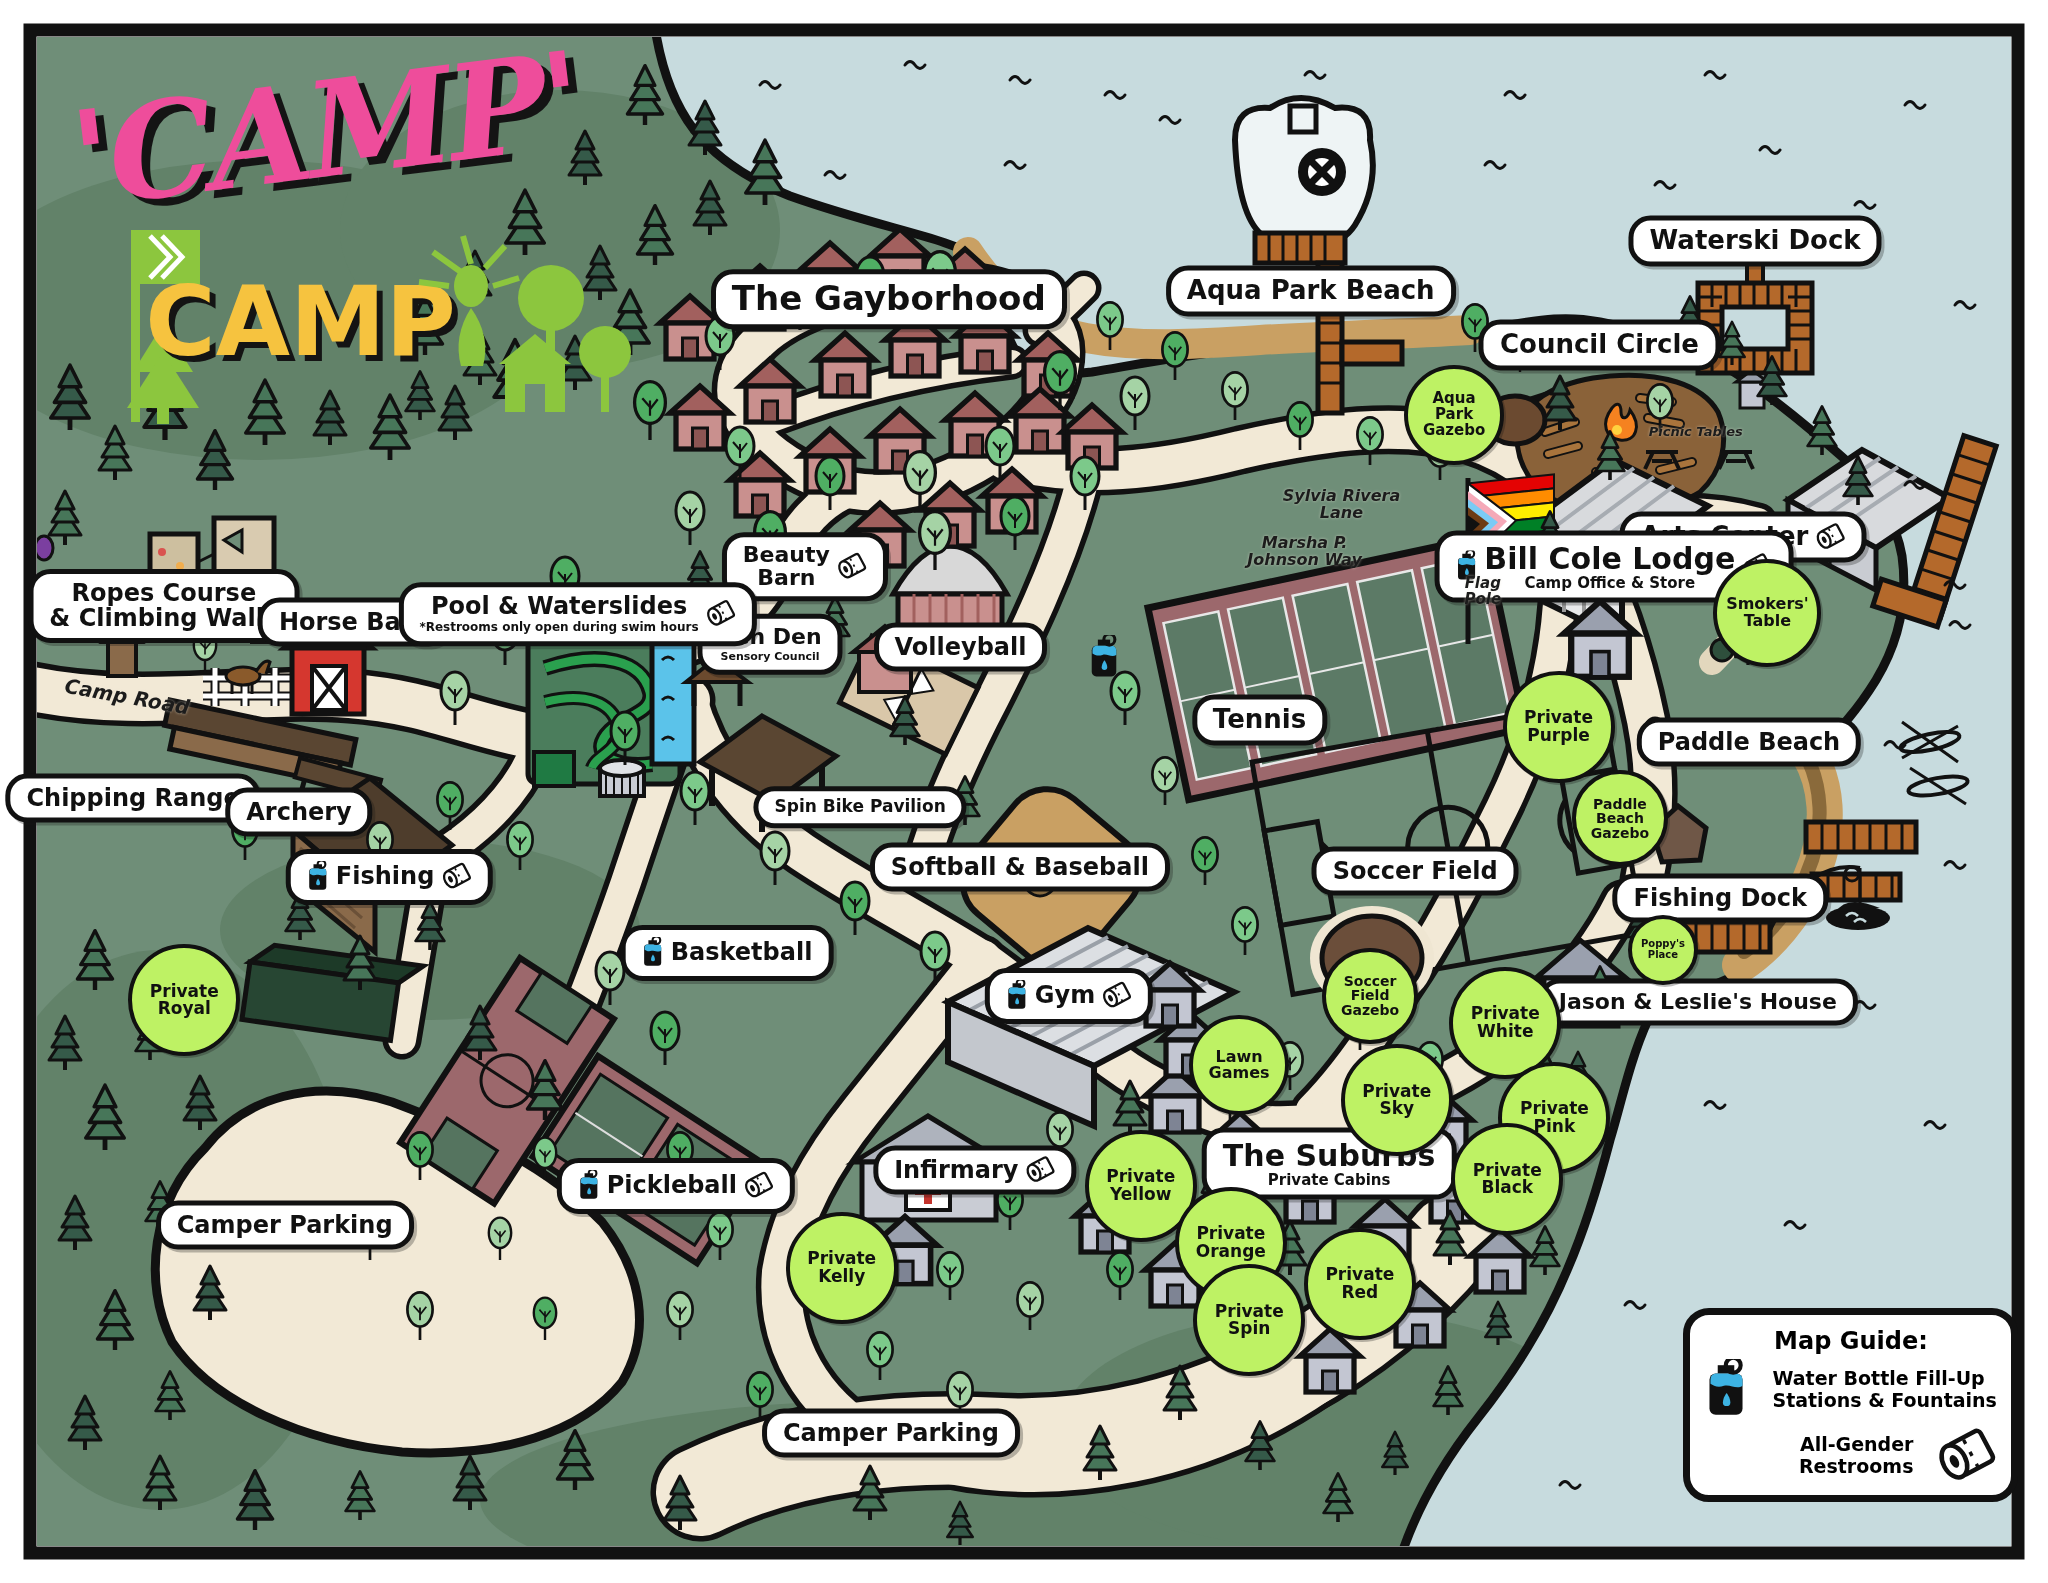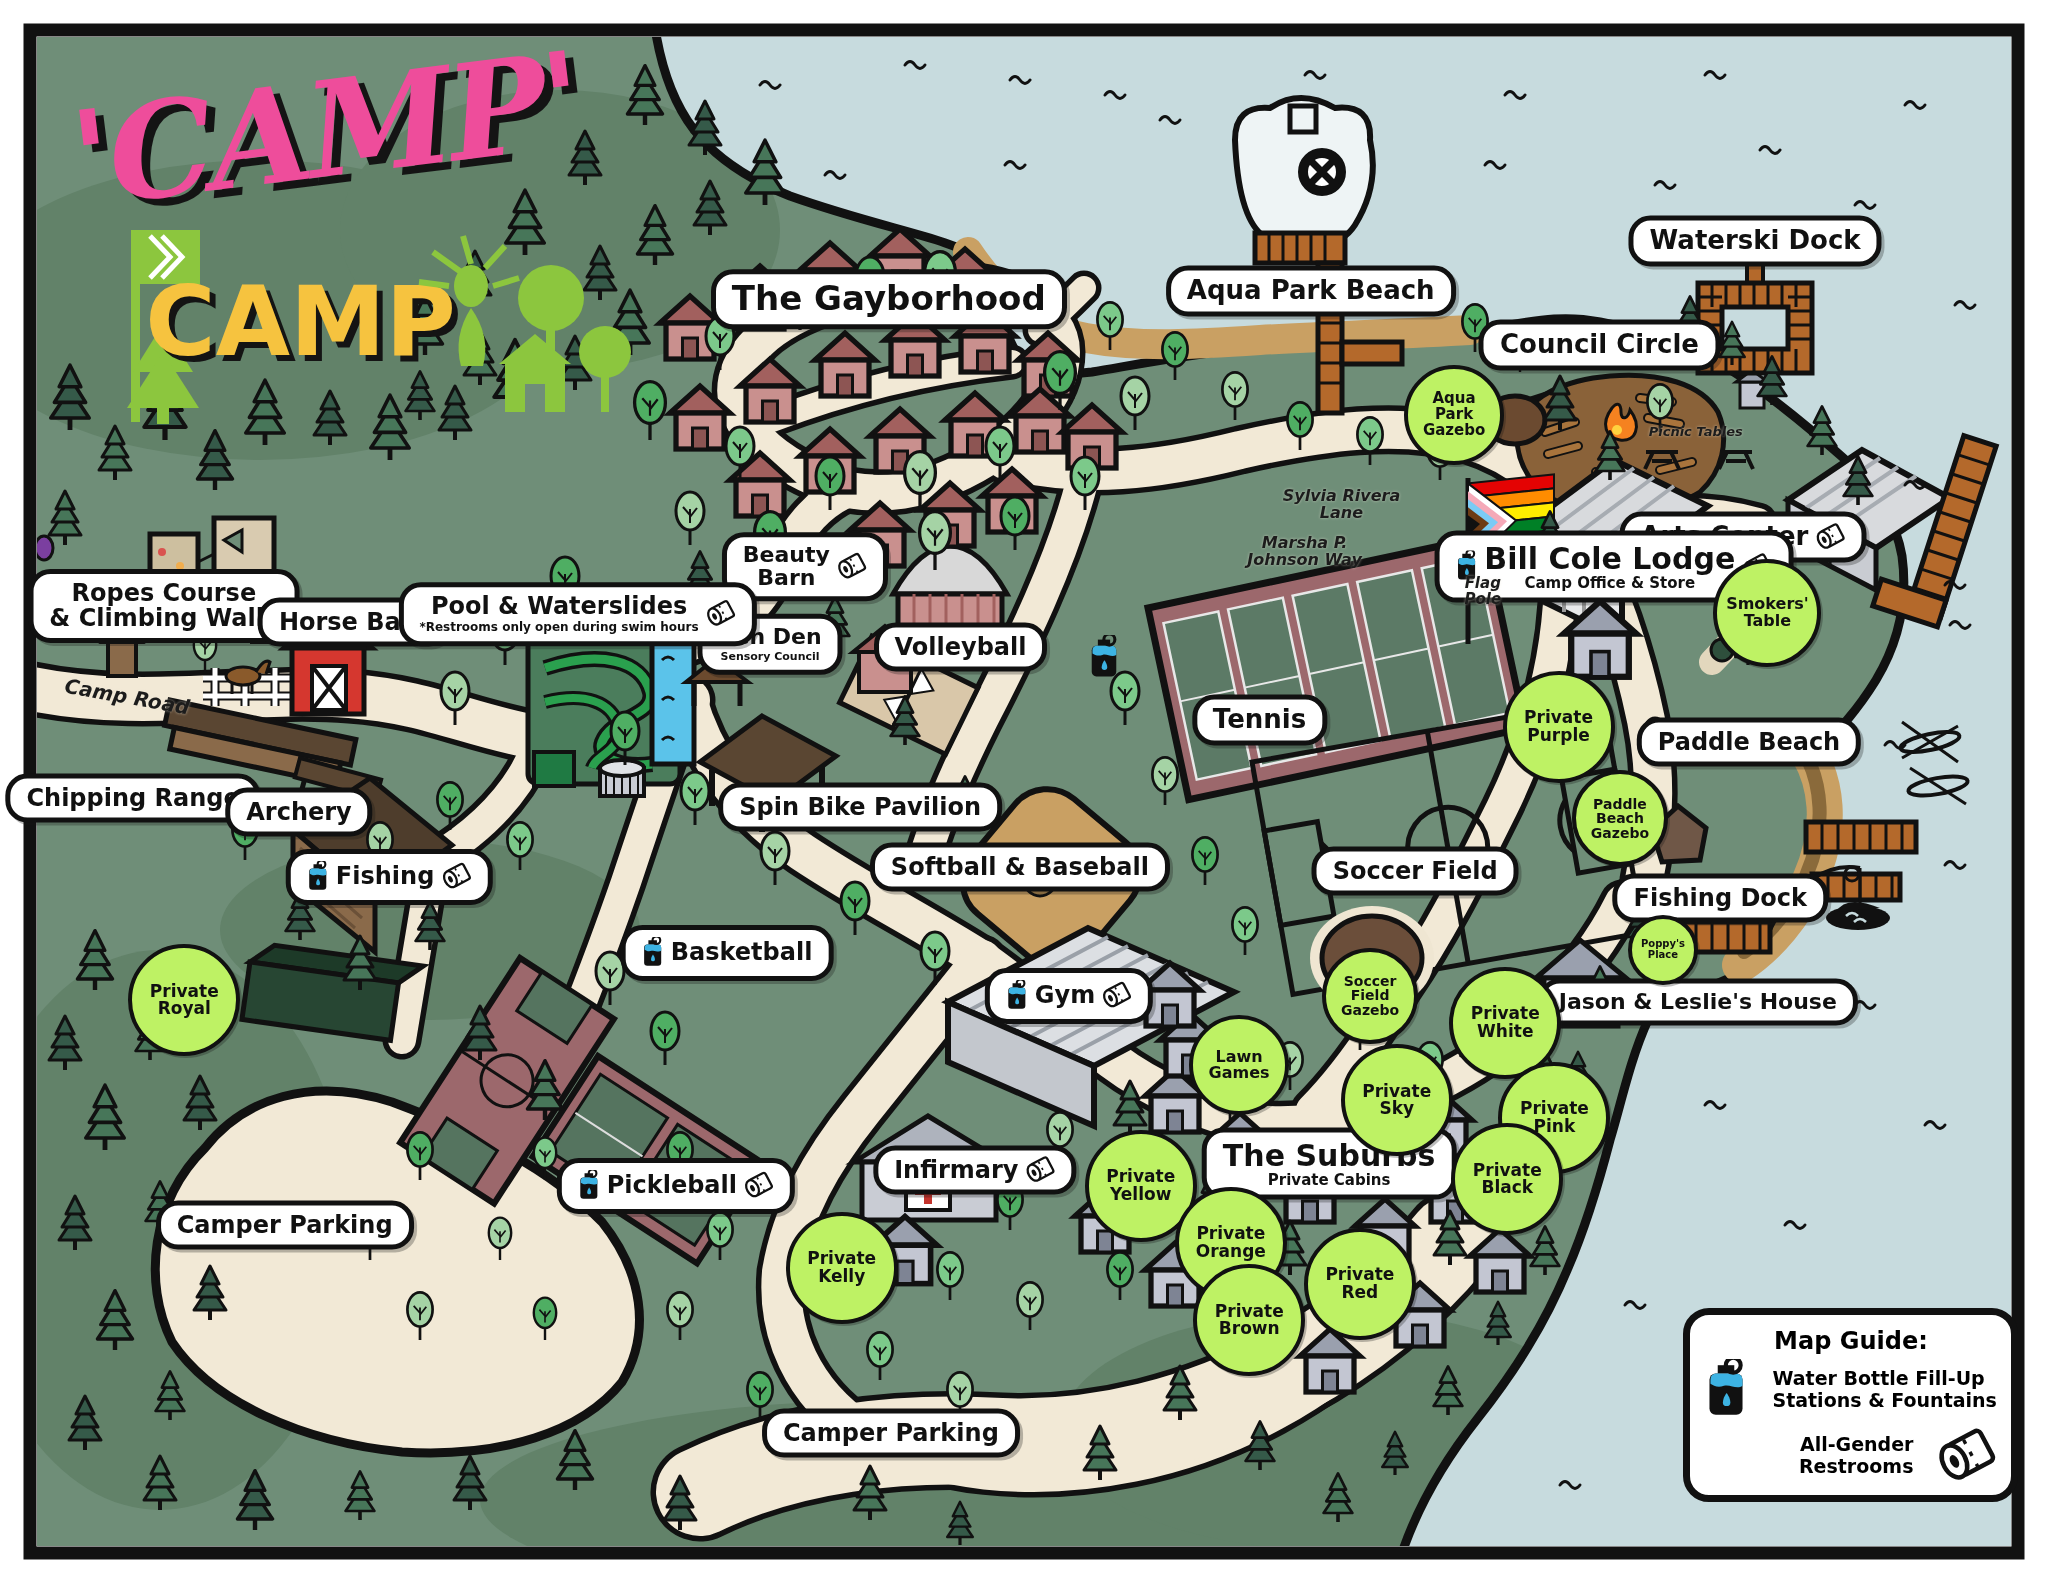--- a/index.html
+++ b/index.html
@@ -827,21 +827,21 @@
         </div>
         <span class="ic">
           <svg width="30" height="25" viewBox="0 0 26 22" style="transform:rotate(-28deg)">
             <rect x="7" y="3" width="16" height="15" rx="2" fill="#fff" stroke="#111" stroke-width="2"></rect>
             <ellipse cx="7" cy="10.5" rx="5" ry="7.5" fill="#fff" stroke="#111" stroke-width="2"></ellipse>
             <ellipse cx="7" cy="10.5" rx="1.8" ry="3" fill="#111"></ellipse>
             <path d="M15 4 v3 M15 10 v3 M15 16 v3" stroke="#111" stroke-width="1.5" stroke-dasharray="2 2"></path>
           </svg>
         </span>
       </div>
-      <div class="lbl pill" style="left: 42%; top: 51%; font-size: 24px; justify-content: flex-end;">
+      <div class="lbl pill" style="left: 42%; top: 51%; font-size: 17px; justify-content: flex-end;">
         <div>
           <div>Spin Bike Pavilion</div>
         </div>
       </div>
       <div class="lbl pill" style="left: 49.8%; top: 54.8%; font-size: 24px;">
         <div>
           <div>Softball &amp; Baseball</div>
         </div>
       </div>
       <div class="lbl pill" style="left: 69.1%; top: 55%; font-size: 24px;">
@@ -1016,21 +1016,21 @@
       </div>
       <div class="lbl circle" style="left: 60.1%; top: 78.5%;">
         <div>
           <div>Private</div>
           <div>Orange</div>
         </div>
       </div>
       <div class="lbl circle" style="left: 61%; top: 83.4%;">
         <div>
           <div>Private</div>
-          <div>Brown</div>
+          <div>Spin</div>
         </div>
       </div>
       <div class="lbl circle" style="left: 66.4%; top: 81.1%;">
         <div>
           <div>Private</div>
           <div>Red</div>
         </div>
       </div>
       <div class="lbl circle" style="left: 9%; top: 63.2%;">
         <div>

